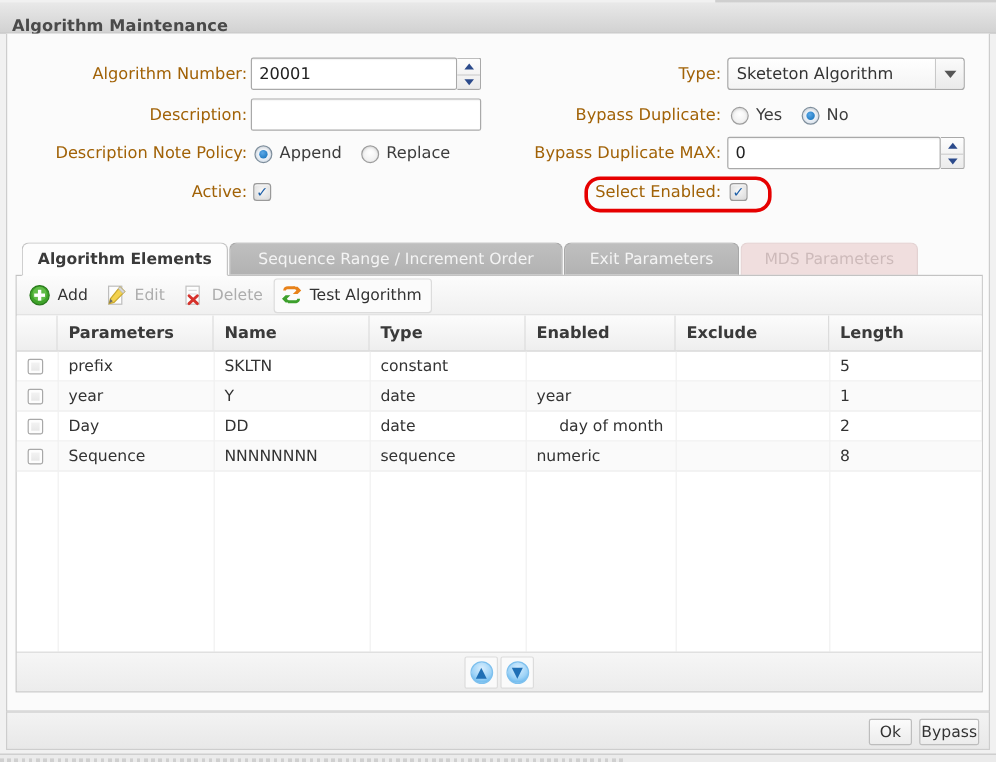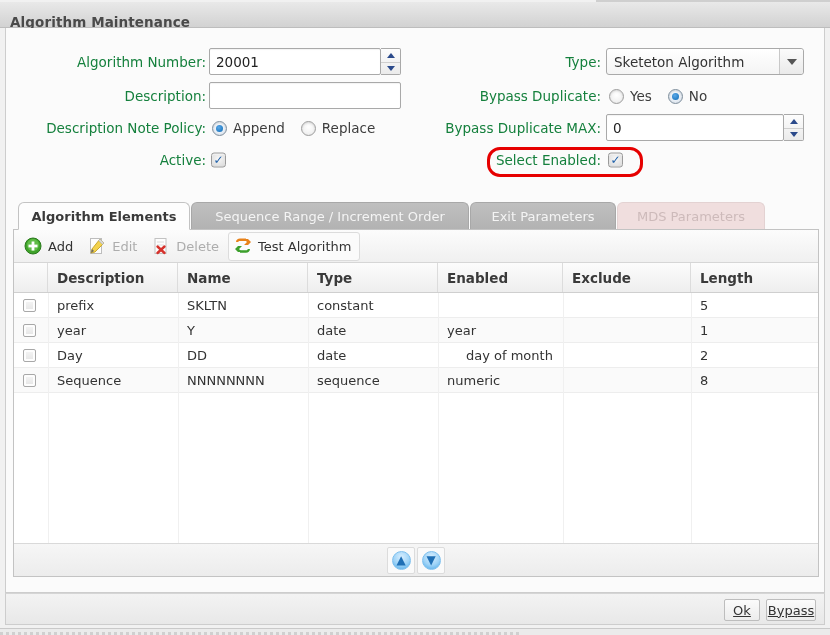--- a/index.html
+++ b/index.html
@@ -38,21 +38,21 @@
     background: #fbfbfb;
     border: 1px solid #cdcdcd;
     border-top: none;
   }
 
   
   .form { position: absolute; left: 0; top: 0; width: 820px; height: 165px; }
   .frow { position: absolute; height: 27px; }
   .flabel {
     position: absolute; right: 0; top: 50%; transform: translateY(-50%);
-    font-size: 13.5px; color: #15803d; white-space: nowrap; text-align: center;
+    font-size: 13.5px; color: #a16207; white-space: nowrap; text-align: center;
   }
 
   
   .tinput {
     position: absolute; height: 27px;
     background: #fff; border: 1px solid #a9a9a9; border-radius: 2px;
     font-size: 13.5px; color: #222;
     padding: 4px 6px; line-height: 19px;
     box-shadow: inset 0 1px 1px rgba(0,0,0,.05);
   }
@@ -216,21 +216,21 @@
   .footer {
     position: absolute; left: 5px; top: 593px; width: 820px; height: 32px;
     background: linear-gradient(to bottom,#f3f3f3,#e8e8e8);
     border: 1px solid #cdcdcd; border-top: 1px solid #d5d5d5;
   }
   .fbtn {
     position: absolute; top: 5px; height: 22px;
     background: linear-gradient(to bottom,#fbfbfb,#ececec);
     border: 1px solid #bdbdbd; border-radius: 2px;
     font-size: 13px; color: #333;
-    display: flex; align-items: center; justify-content: center; text-decoration: underline;
+    display: flex; align-items: center; justify-content: center;
   }
   .bottomsliver {
     position: absolute; left: 0; top: 628px; width: 830px; height: 7px;
     background: #ebebeb; border-top: 1px solid #c9c9c9;
   }
   .sliverbar {
     position: absolute; left: 0; top: 632px; width: 520px; height: 3px;
     background: repeating-linear-gradient(to right,#b9b9b9 0 3px,#ebebeb 3px 6px);
     opacity: .55;
   }
@@ -403,21 +403,21 @@
             </svg>
           </span>
           <span>Test Algorithm</span>
         </div>
       </div>
 
       <div class="grid">
 
         <div class="ghead">
           <div class="gh" style="width:34px; padding-left:0;"></div>
-          <div class="gh" style="width:130px;">Description</div>
+          <div class="gh" style="width:130px;">Parameters</div>
           <div class="gh" style="width:130px;">Name</div>
           <div class="gh" style="width:130px;">Type</div>
           <div class="gh" style="width:125px;">Enabled</div>
           <div class="gh" style="width:128px;">Exclude</div>
           <div class="gh" style="width:127px; border-right:none;">Length</div>
         </div>
 
         <div class="grow">
           <div class="gc" style="width:34px; padding-left:9px;">
               <span class="rowchk"></span>

